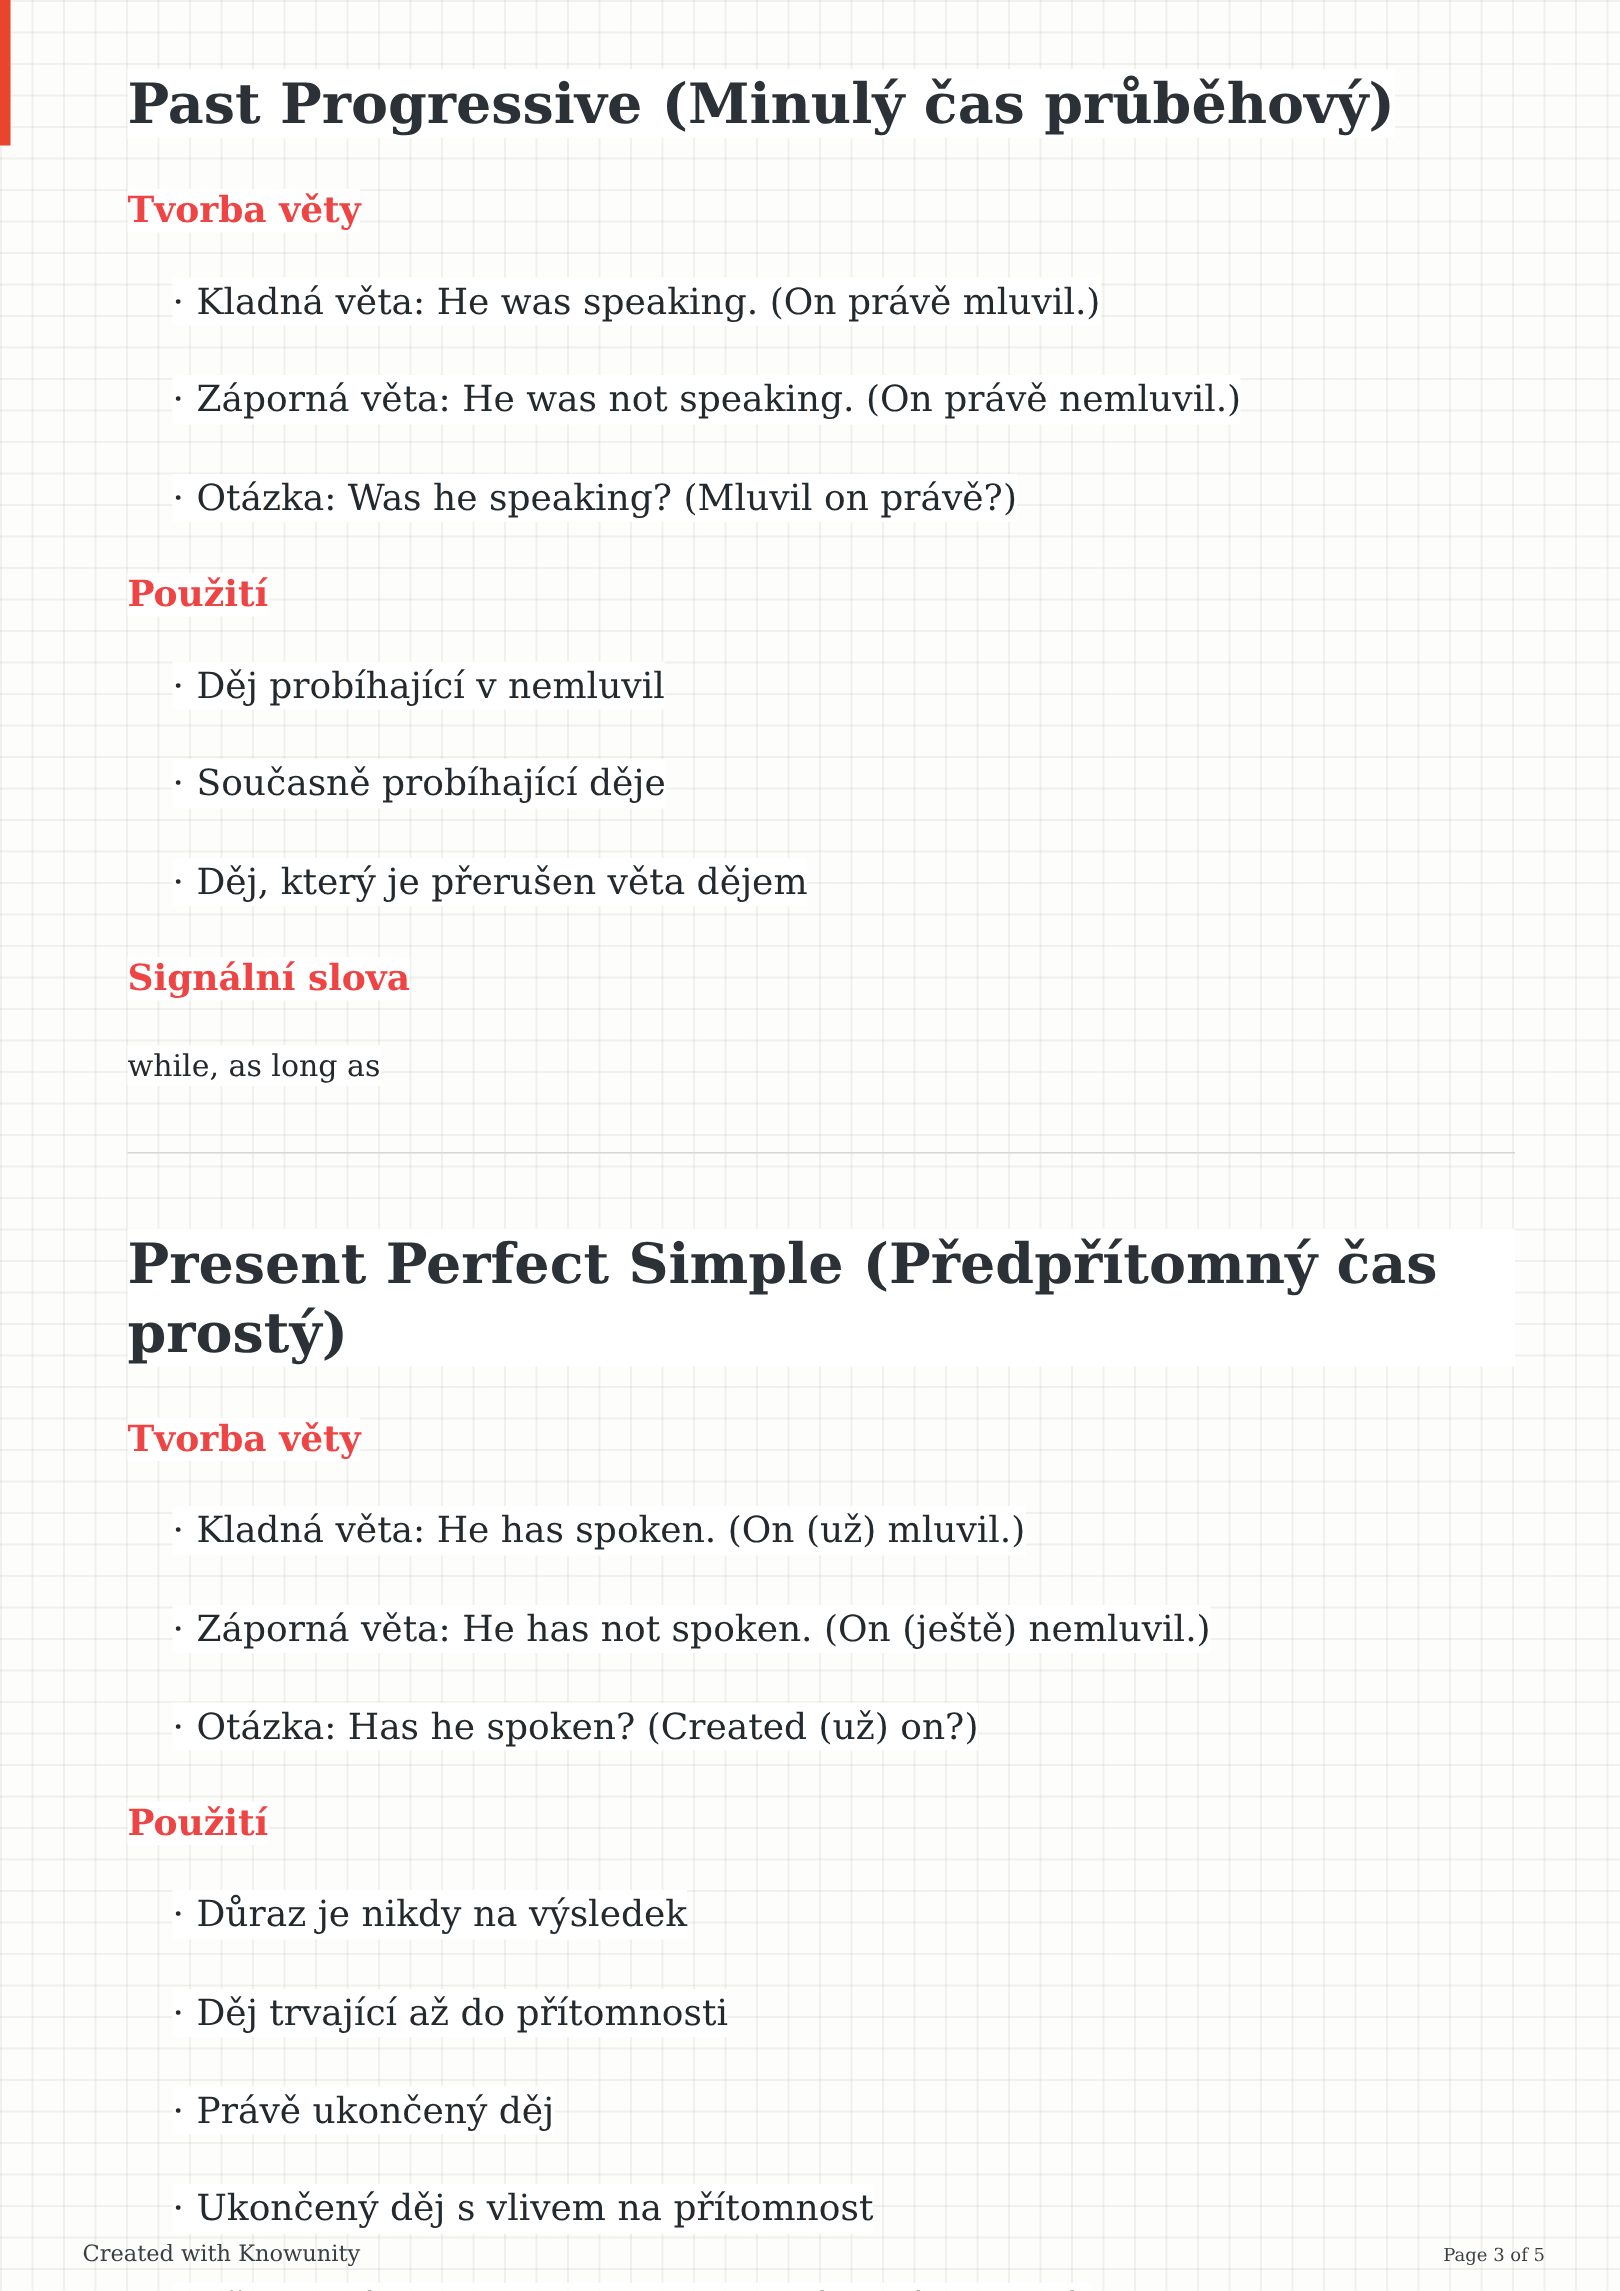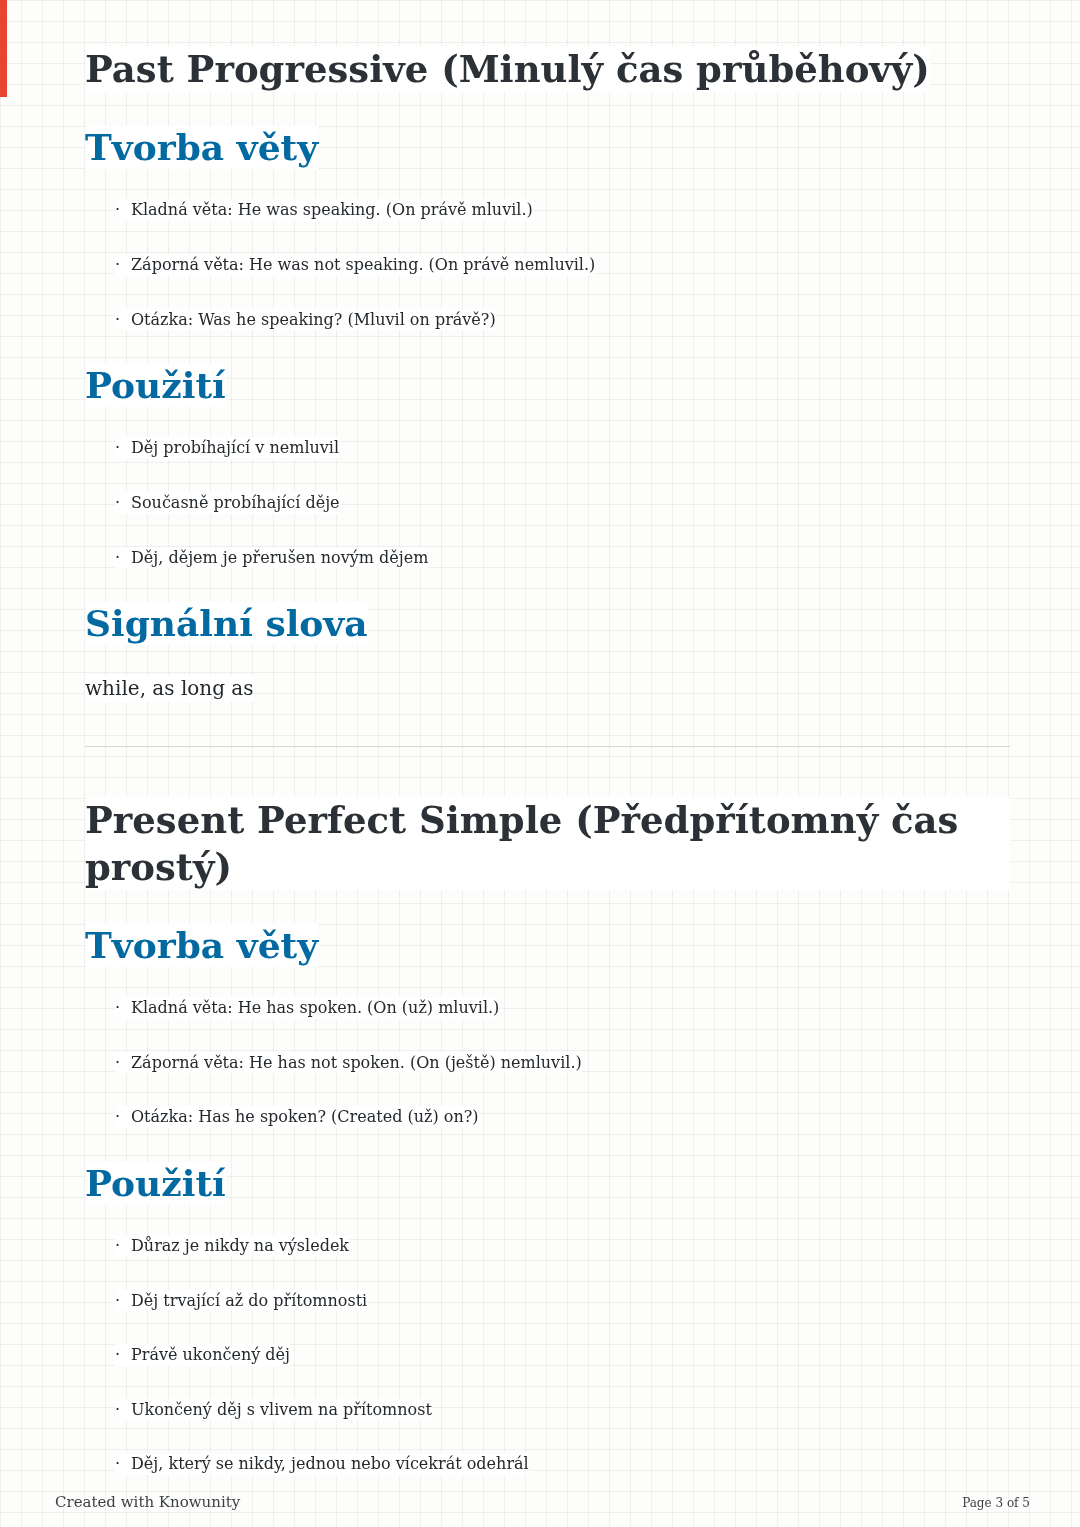--- a/index.html
+++ b/index.html
@@ -46,35 +46,35 @@
     line-height: 1.25;
     font-weight: bold;
     color: #2b3136;
     background: #fff;
     width: fit-content;
     max-width: 100%;
     margin: 0 0 28px 0;
   }
 
   h2 {
-    font-size: 36px;
+    font-size: 24px;
     line-height: 1.2;
     font-weight: bold;
-    color: #0369a1;
+    color: #ef4444;
     background: #fff;
     width: fit-content;
     margin: 34px 0 30px 0;
   }
 
   .bullets {
     padding-left: 30px;
   }
 
   .bullet-item {
-    font-size: 16px;
+    font-size: 24px;
     line-height: 1.35;
     margin: 0 0 33px 0;
     background: #fff;
     width: fit-content;
     max-width: 100%;
     position: relative;
     padding-left: 16px;
   }
 
   .bullet-item::before {
@@ -137,21 +137,21 @@
       <div class="bullets">
         <div class="bullet-item">Kladná věta: He was speaking. (On právě mluvil.)</div>
         <div class="bullet-item">Záporná věta: He was not speaking. (On právě nemluvil.)</div>
         <div class="bullet-item">Otázka: Was he speaking? (Mluvil on právě?)</div>
       </div>
 
       <h2>Použití</h2>
       <div class="bullets">
         <div class="bullet-item">Děj probíhající v nemluvil</div>
         <div class="bullet-item">Současně probíhající děje</div>
-        <div class="bullet-item">Děj, dějem je přerušen novým dějem</div>
+        <div class="bullet-item">Děj, který je přerušen věta dějem</div>
       </div>
 
       <h2>Signální slova</h2>
       <p class="plain-text">while, as long as</p>
     </section>
 
     <hr class="divider">
 
     <section>
       <h1>Present Perfect Simple (Předpřítomný čas prostý)</h1>

